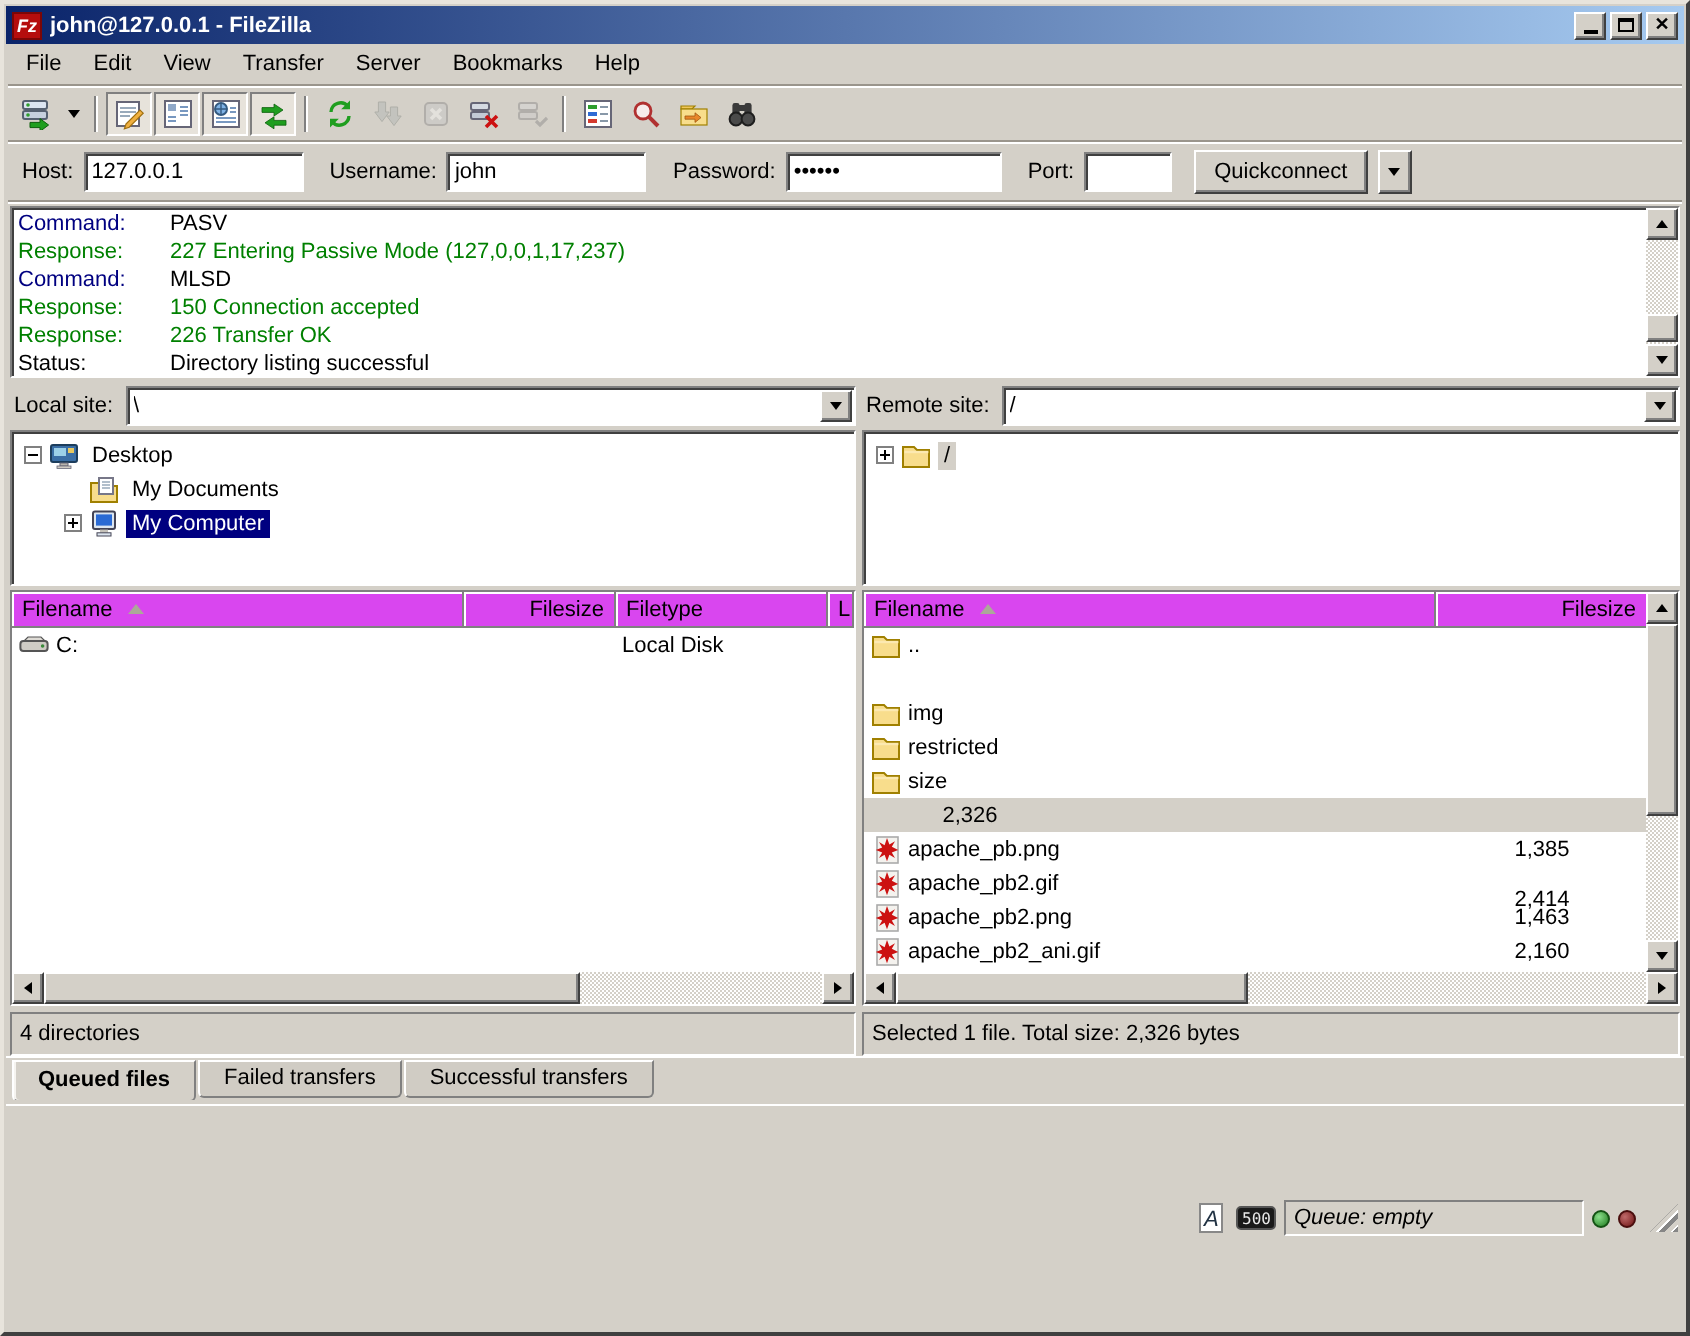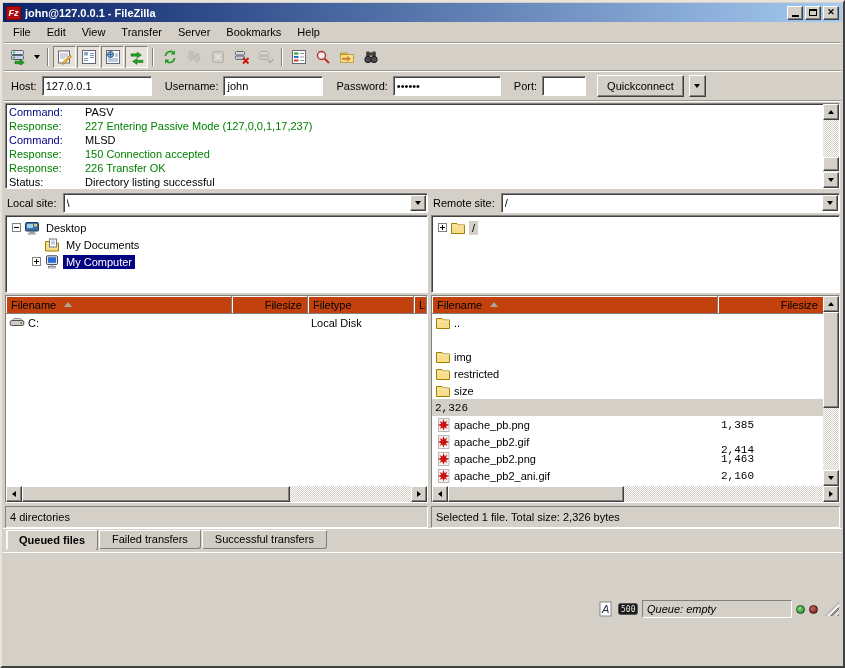--- a/index.html
+++ b/index.html
@@ -100,32 +100,32 @@
   .exp .v { position:absolute; top:1px; bottom:1px; left:3px; width:1px; background:#000; }
   .exp-spacer { width:9px; flex:0 0 9px; }
   .tree-label { padding:1px 3px; white-space:nowrap; }
   .tree-label.sel-a { background:#000080; color:#fff; }
   .tree-label.sel-i { background:#d4d0c8; }
 
   .lv { flex:1; margin-top:2px; display:flex; flex-direction:column; overflow:hidden; }
   .lv-split { flex:1; display:flex; overflow:hidden; }
   .lv-main { flex:1; display:flex; flex-direction:column; min-width:0; overflow:hidden; }
   .lv-head { height:18px; flex:0 0 18px; display:flex; background:#d4d0c8; overflow:hidden; }
-  .hcell { background:#c2410c; border-right:1px solid #808080; border-bottom:1px solid #808080;
+  .hcell { background:#d946ef; border-right:1px solid #808080; border-bottom:1px solid #808080;
     box-shadow:inset 1px 1px 0 #fff; padding:0 5px; display:flex; align-items:center;
     white-space:nowrap; overflow:hidden; flex:0 0 auto; }
   .hcell.right { justify-content:flex-end; }
   .sort-tri { width:0; height:0; border-left:4px solid transparent; border-right:4px solid transparent;
     border-bottom:5px solid #aca899; margin-left:8px; }
   .lv-body { flex:1; background:#fff; overflow:hidden; }
   .lv-row { height:17px; display:flex; align-items:center; }
   .lv-row.sel { background:#d4d0c8; }
   .lv-cell { padding:0 3px; display:flex; align-items:center; gap:3px; height:100%;
     white-space:nowrap; overflow:hidden; flex:0 0 auto; }
-  .lv-cell.right { justify-content:flex-start;font-family:Liberation Mono, monospace; }
+  .lv-cell.right { justify-content:center; }
 
   .pane-status { height:22px; flex:0 0 22px; margin-top:3px; border:1px solid;
     border-color:#808080 #fff #fff #808080; display:flex; align-items:center; padding:0 4px; }
 
   
   .queue { flex:0 0 90px; height:90px; margin:3px 2px 0; display:flex; flex-direction:column; }
   .queue-head { height:19px; flex:0 0 19px; display:flex; background:#d4d0c8; overflow:hidden; }
   .queue-body { flex:1; background:#fff; }
 
   

